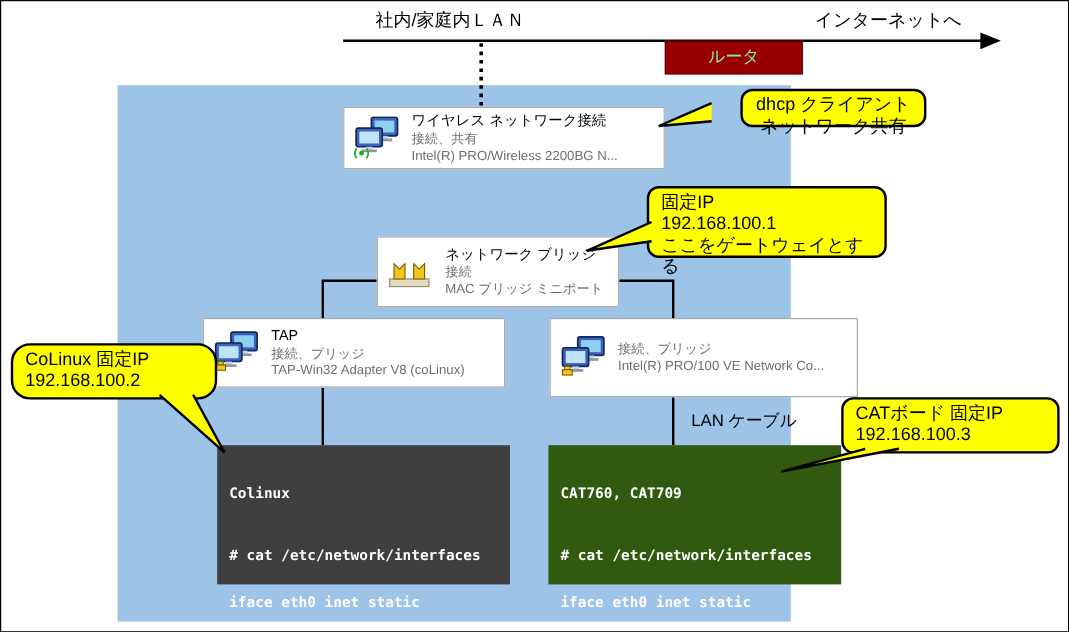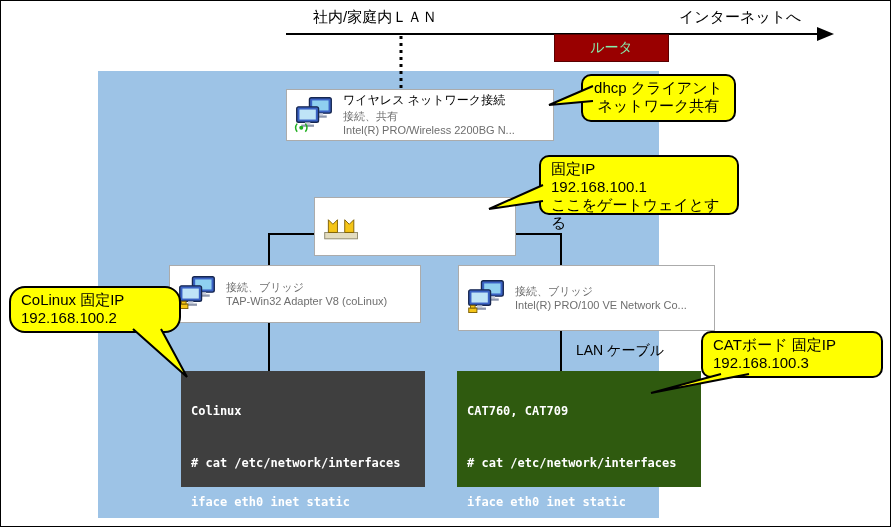--- a/index.html
+++ b/index.html
@@ -43,21 +43,21 @@
   .terminal-cat     { left:456px; top:370px; background:var(--terminal-green,#2F5A0F); }
   .term-title { margin-bottom:13px; }
 
   .floor-label { position:absolute; font-size:14px; z-index:4; white-space:nowrap; }
   .lbl-cable { left:575px; top:341px; }
   .lbl-note  { left:104px; top:497px; font-size:13px; }
 
   .callout { position:absolute; background:var(--callout-bg,#FFFF00); border:2px solid #000;
              border-radius:10px; z-index:5; font-size:15px; line-height:18px; padding:3px 10px; }
   .callout.center { text-align:center; }
-  .co-dhcp    { left:580px; top:73px;  width:155px; height:48px; }
+  .co-dhcp    { left:616px; top:73px;  width:155px; height:32px; }
   .co-gateway { left:538px; top:154px; width:200px; height:60px; }
   .co-colinux { left:8px;   top:285px; width:172px; height:47px;border-radius:16px; }
   .co-cat     { left:700px; top:330px; width:182px; height:47px; }
 
   svg.tails { position:absolute; left:0; top:0; z-index:6; pointer-events:none; }
   .tail { fill:var(--callout-bg,#FFFF00); stroke:#000; stroke-width:2; stroke-linejoin:miter; }
 
   .defs-holder { position:absolute; width:0; height:0; overflow:hidden; }
 </style>
 </head>
@@ -116,31 +116,37 @@
       <div class="adapter-title">ワイヤレス ネットワーク接続</div>
       <div class="adapter-sub">接続、共有</div>
       <div class="adapter-sub">Intel(R) PRO/Wireless 2200BG N...</div>
     </div>
   </div>
 
   <div class="adapter adp-bridge">
     <svg class="adapter-icon" viewBox="0 0 44 40">
       <use href="#ic-bridge"></use>
     </svg>
+    <div class="adapter-text">
+      <div class="adapter-title">ネットワーク ブリッジ</div>
+      <div class="adapter-sub">接続</div>
+      <div class="adapter-sub">MAC ブリッジ ミニポート</div>
+    </div>
   </div>
 
   <div class="adapter adp-tap">
     <svg class="adapter-icon" viewBox="0 0 44 40">
       <use href="#ic-computer"></use>
       <g>
         <rect x="3" y="31" width="9" height="5" fill="#f5c518" stroke="#7a5c00"></rect>
         <rect x="5" y="28" width="5" height="3" fill="#f5c518" stroke="#7a5c00"></rect>
       </g>
     </svg>
     <div class="adapter-text">
+      <div class="adapter-title">TAP</div>
       <div class="adapter-sub">接続、ブリッジ</div>
       <div class="adapter-sub">TAP-Win32 Adapter V8 (coLinux)</div>
     </div>
   </div>
 
   <div class="adapter adp-lan">
     <svg class="adapter-icon" viewBox="0 0 44 40">
       <use href="#ic-computer"></use>
       <g>
         <rect x="3" y="31" width="9" height="5" fill="#f5c518" stroke="#7a5c00"></rect>

